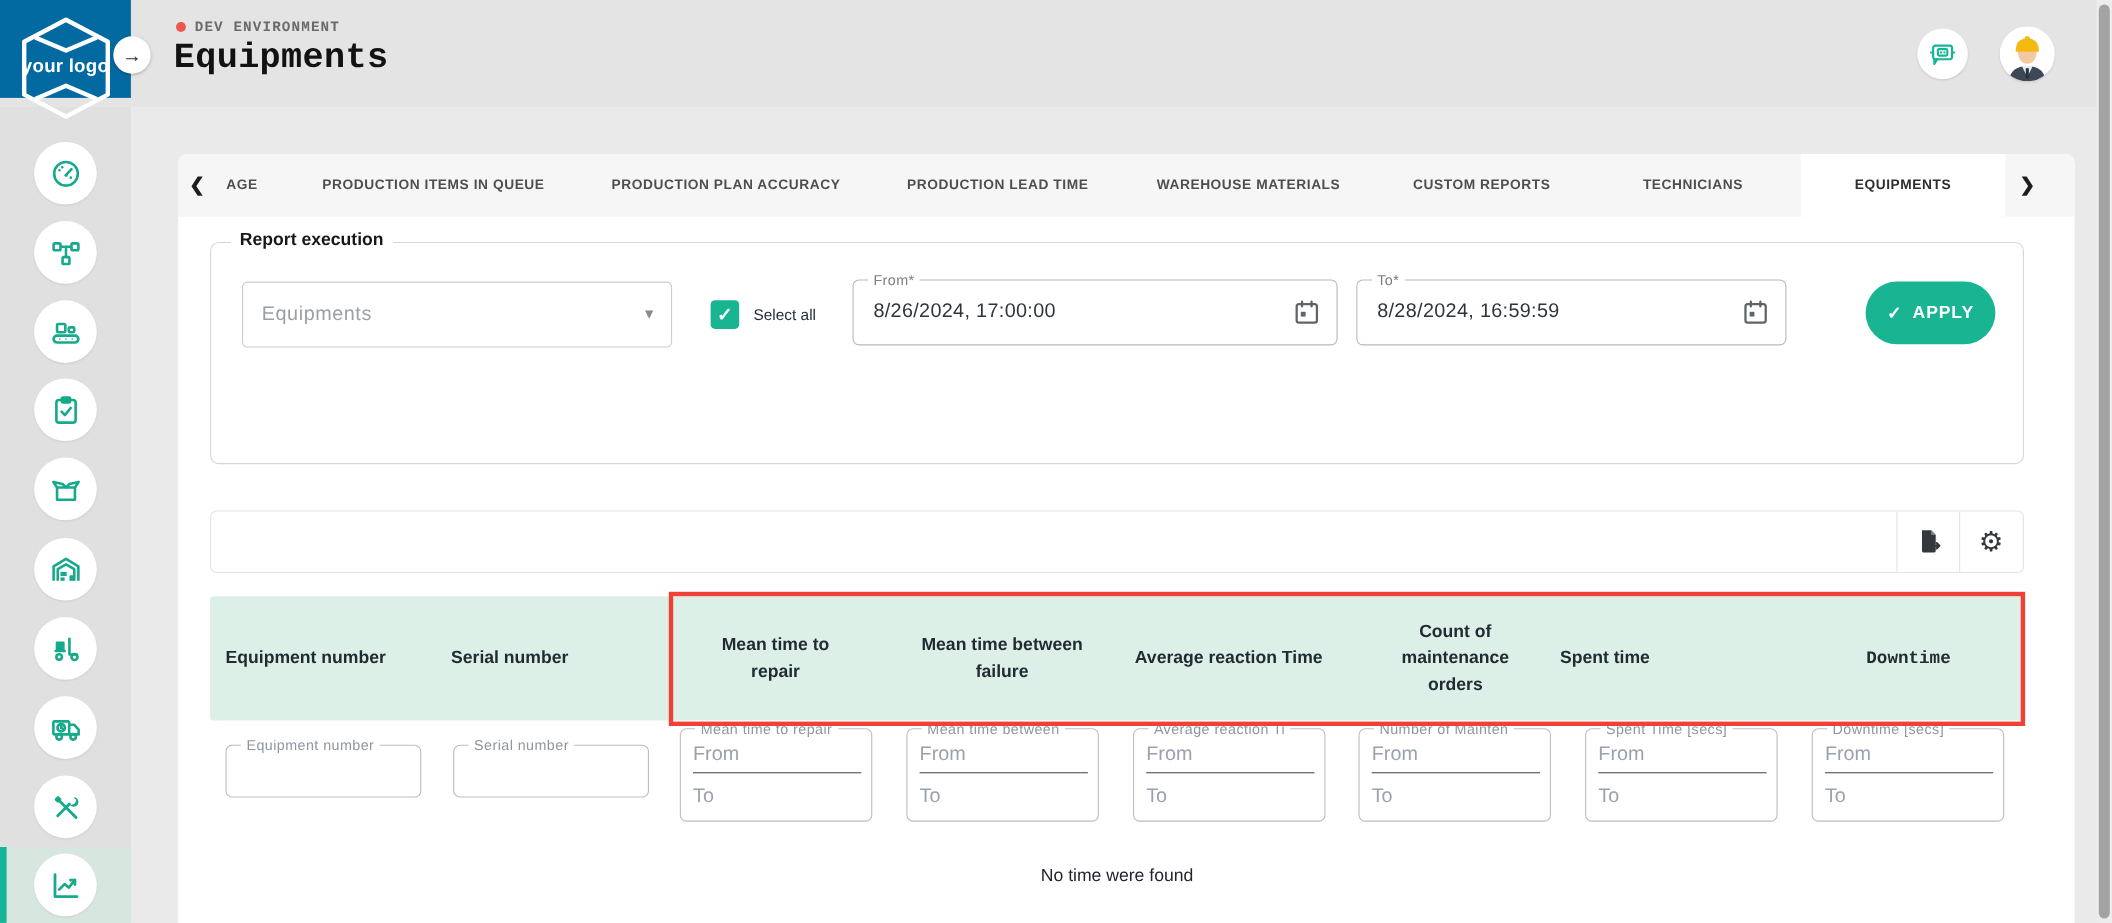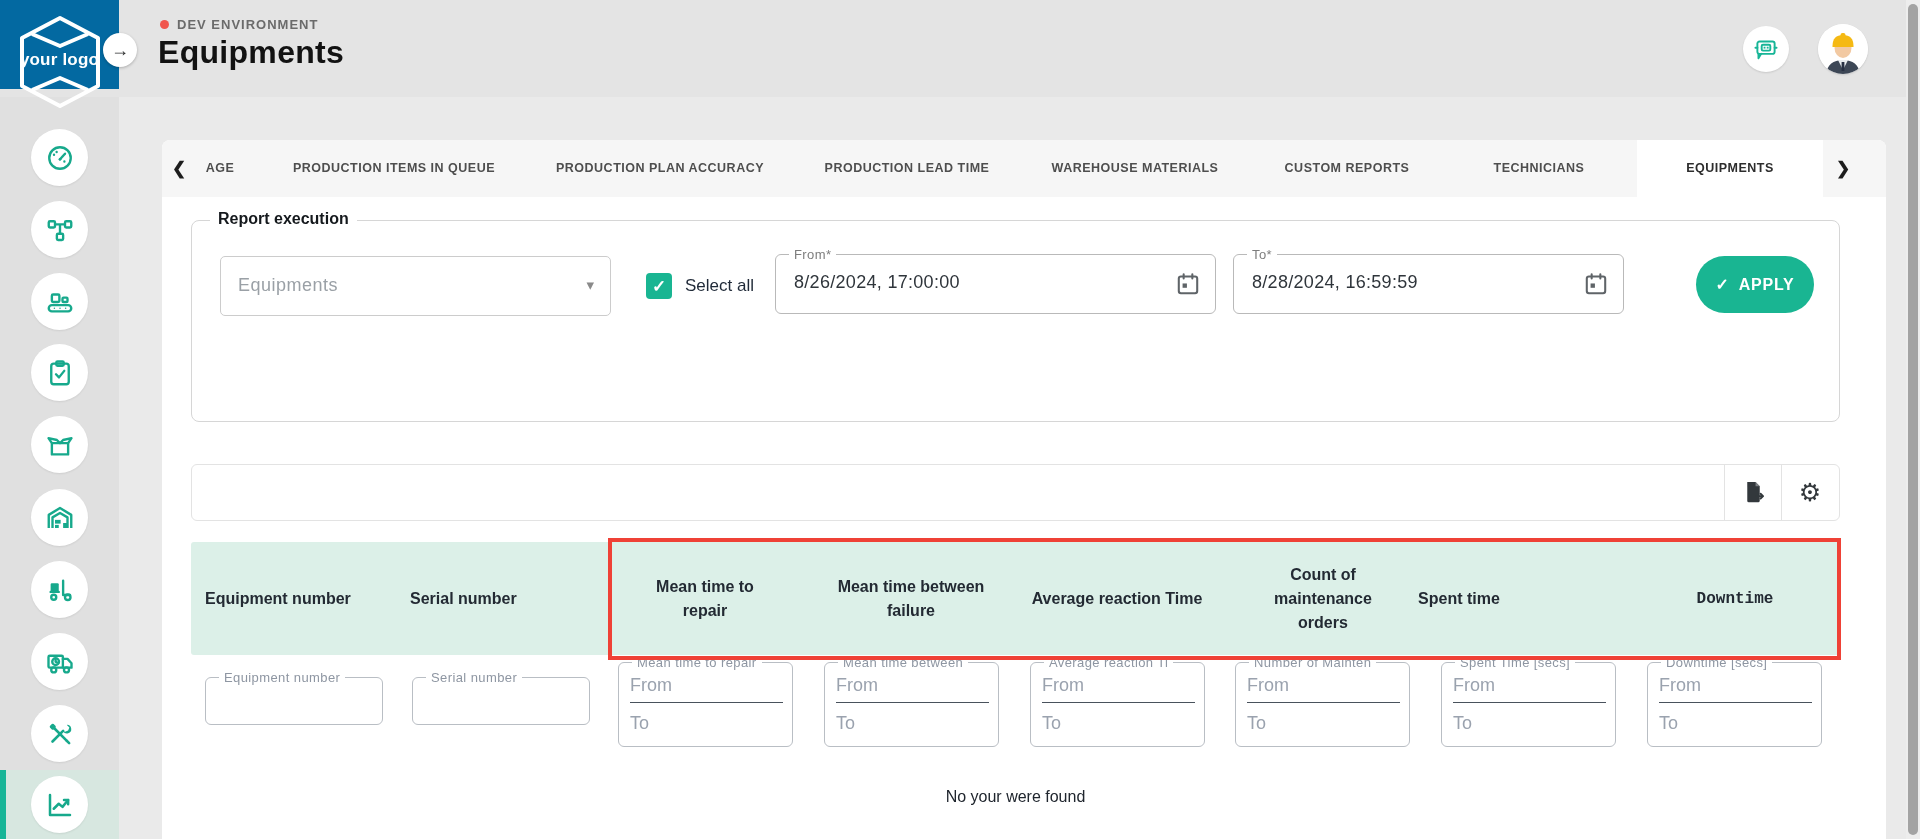--- a/index.html
+++ b/index.html
@@ -1,19 +1,19 @@
 <!DOCTYPE html>
 <html><head>
 <meta charset="utf-8">
 <style>
   * { margin:0; padding:0; box-sizing:border-box; }
   html,body { width:1920px; height:839px; overflow:hidden; font-family:"Liberation Sans", sans-serif; background:#eaeaea; }
 
   
-  .topbar { position:absolute; left:0; top:0; width:1920px; height:97px; background:#e4e4e4; z-index:5; }
+  .topbar { position:absolute; left:0; top:0; width:1920px; height:97px; background:#e4e4e4; z-index:5;font-family:Liberation Mono, monospace; }
   .logo-box { position:absolute; left:0; top:0; width:119px; height:89px; background:#0369a1; z-index:6; }
   .logo-box svg { position:absolute; left:8px; top:12px; }
   .logo-text { position:absolute; left:6px; top:50px; width:107px; text-align:center; color:#fff; font-size:17px; font-weight:bold; letter-spacing:.2px; }
   .logo-arrow { position:absolute; left:103px; top:33px; width:34px; height:34px; border-radius:50%; background:#fff; border:none; box-shadow:0 1px 3px rgba(0,0,0,.25); font-size:18px; color:#2b2d2e; cursor:pointer; z-index:7; line-height:34px; text-align:center; }
   .env-badge { position:absolute; left:160px; top:17px; display:flex; align-items:center; gap:8px; }
   .env-dot { width:9px; height:9px; border-radius:50%; background:#f0564d; }
   .env-text { font-size:13px; font-weight:bold; letter-spacing:1px; color:#6b6b6b; }
   .page-title { position:absolute; left:158px; top:34px; font-size:32px; font-weight:bold; color:#121212; letter-spacing:.3px; }
   .round-btn { position:absolute; border-radius:50%; background:#fff; border:none; cursor:pointer; box-shadow:0 1px 2px rgba(0,0,0,.12); display:flex; align-items:center; justify-content:center; overflow:hidden; }
   .chat-btn { left:1743px; top:26px; width:46px; height:46px; }
@@ -41,21 +41,21 @@
   .tab-chev { position:absolute; top:0; height:57px; line-height:57px; font-size:17px; color:#1d1d1d; background:none; border:none; cursor:pointer; font-weight:bold; }
 
   
   .report { position:absolute; left:29px; top:80px; width:1649px; height:202px; border:1px solid #d6d6d6; border-radius:8px; }
   .report-legend { position:absolute; left:18px; top:-11px; background:#fff; padding:0 8px; font-size:16px; font-weight:bold; color:#15191d; }
   .dropdown { position:absolute; left:28px; top:35px; width:391px; height:60px; border:1px solid #cccccc; border-radius:5px; cursor:pointer; }
   .dropdown-value { position:absolute; left:17px; top:18px; font-size:18px; color:#9aa0a6; letter-spacing:.5px; }
   .dropdown-caret { position:absolute; right:16px; top:19px; font-size:15px; color:#8a8a8a; }
   .checkbox-row { position:absolute; left:454px; top:52px; display:flex; align-items:center; gap:13px; cursor:pointer; }
   .checkbox { width:26px; height:26px; border-radius:4px; background:#19b592; color:#fff; font-size:17px; font-weight:bold; display:flex; align-items:center; justify-content:center; }
-  .checkbox-label { font-size:17px; color:#1f2937; }
+  .checkbox-label { font-size:14px; color:#1f2937; }
   .datefield { position:absolute; top:33px; height:60px; border:1px solid #b9b9b9; border-radius:6px; background:#fff; }
   .datefield.from { left:583px; width:441px; }
   .datefield.to { left:1041px; width:391px; }
   .flabel { position:absolute; left:13px; top:-8px; background:#fff; padding:0 5px; font-size:13px; color:#7d7d7d; letter-spacing:.4px; }
   .fvalue { position:absolute; left:18px; top:17px; font-size:18px; color:#2f353b; letter-spacing:.3px; }
   .cal-btn { position:absolute; right:12px; top:15px; width:28px; height:28px; background:none; border:none; cursor:pointer; }
   .apply-btn { position:absolute; left:1504px; top:35px; width:118px; height:57px; border:none; border-radius:29px; background:#19b592; color:#fff; font-size:16px; font-weight:bold; letter-spacing:.8px; cursor:pointer; display:flex; align-items:center; justify-content:center; gap:9px; font-family:"Liberation Sans", sans-serif; }
 
   
   .toolbar { position:absolute; left:29px; top:324px; width:1649px; height:57px; border:1px solid #e3e3e3; border-radius:6px; background:#fff; }
@@ -367,14 +367,14 @@
     <span class="flabel">Spent Time [secs]</span>
     <input class="range-from" type="text" placeholder="From" style="">
     <input class="range-to" type="text" placeholder="To" style="">
   </div>
   <div class="range-filter" style="left:1485px;">
     <span class="flabel">Downtime [secs]</span>
     <input class="range-from" type="text" placeholder="From" style="">
     <input class="range-to" type="text" placeholder="To" style="">
   </div>
 
-  <div class="empty-msg">No your were found</div>
+  <div class="empty-msg">No time were found</div>
 </main>
 
 </body></html>

